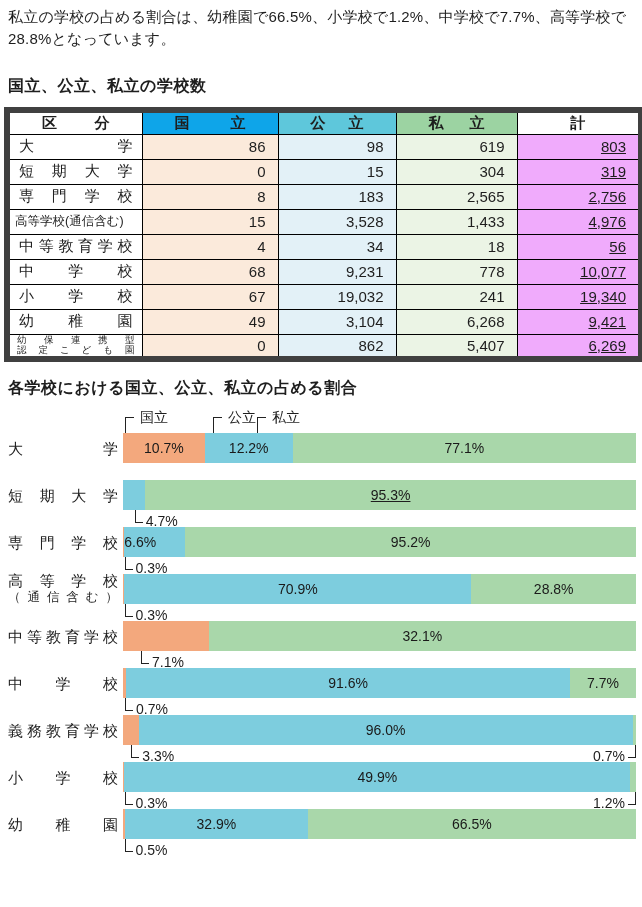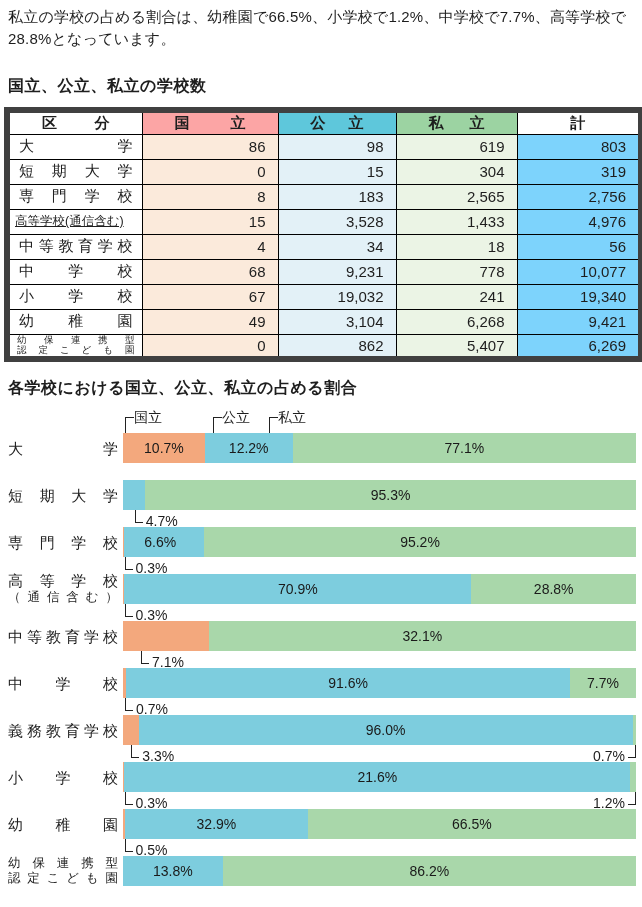--- a/index.html
+++ b/index.html
@@ -14,58 +14,58 @@
   
   table.school-table {
     margin:10px 4px 0 4px; width:634px; table-layout:fixed;
     border-collapse:collapse; border:6px solid #404040;
   }
   .school-table th, .school-table td { border:1px solid #000; overflow:hidden; }
   .school-table thead tr { height:24px; }
   .school-table tbody tr { height:25px; }
   th { font-size:15px; font-weight:bold; text-align:justify; text-align-last:justify; padding:0 32px; }
   th.h-tot { text-align:center; text-align-last:center; padding:0; }
-  .h-nat { background:#fca5a5; }
+  .h-nat { background:#0ea5e9; }
   .h-pub { background:#5EC7DB; }
   .h-pri { background:#9CD3A2; }
   td.c-cat { font-size:15px; padding:0 9px; text-align:justify; text-align-last:justify; }
-  td.c-cat.mid { font-size:12.5px; text-align:right; text-align-last:left; padding:0 5px;text-decoration:underline; }
+  td.c-cat.mid { font-size:12.5px; text-align:right; text-align-last:left; padding:0 5px; }
   td.c-cat.small2 { padding:0 7px; }
   td.c-cat.small2 div { font-size:9.5px; line-height:10px; text-align:justify; text-align-last:justify; }
   td.num { text-align:right; padding-right:12px; font-size:15px; }
   td.c-nat { background:#FBEADB; }
   td.c-pub { background:#E3F1F7; }
   td.c-pri { background:#EBF4E5; }
-  td.c-tot { background:#7dd3fc; }
+  td.c-tot { background:#f0abfc;text-decoration:underline; }
 
   
   .chart { margin:34px 6px 0 8px; }
   .chart-row { display:flex; height:30px; margin-bottom:17px; position:relative; }
   .row-label { flex:0 0 115px; width:115px; align-self:center; box-sizing:border-box; padding-right:5px; }
   .row-label div { font-size:15px; line-height:17px; text-align:justify; text-align-last:justify; }
   .row-label div.sub { font-size:12.5px; }
   .row-label.small div { font-size:12.5px; line-height:15px; }
   .bar-wrap { flex:1; display:flex; position:relative; }
   .seg { display:flex; align-items:center; justify-content:center; min-width:0; }
   .seg span { font-size:14px; white-space:nowrap; color:#1a1a1a; }
   .seg.in-left { justify-content:flex-start; }
-  .seg.in-left span { padding-left:20px; }
+  .seg.in-left span { padding-left:0; }
   .seg-national { background:#F3A87D; }
   .seg-public   { background:#7DCDDE; }
   .seg-private  { background:#A9D7AA; }
 
   .callout { position:absolute; top:100%; display:flex; align-items:flex-start; white-space:nowrap; }
   .callout .hook { width:7px; height:12px; border-left:1.5px solid #222; border-bottom:1.5px solid #222; margin-right:3px; }
   .callout .txt { font-size:14px; line-height:14px; margin-top:4px; }
   .callout.right { right:0; }
   .callout.right .hook { border-left:none; border-right:1.5px solid #222; margin-right:0; margin-left:3px; }
 
   .legend-item { position:absolute; bottom:100%; display:flex; align-items:flex-start; white-space:nowrap; }
   .legend-item .hook { width:8px; height:15px; border-left:1.5px solid #222; border-top:1.5px solid #222; }
-  .legend-item .txt { font-size:14px; line-height:14px; margin-top:-7px; margin-left:0; }
+  .legend-item .txt { font-size:14px; line-height:14px; margin-top:-7px; margin-left:6px; }
 </style>
 </head>
 <body>
 
 <div class="page">
   <p class="intro">私立の学校の占める割合は、幼稚園で66.5%、小学校で1.2%、中学校で7.7%、高等学校で28.8%となっています。</p>
 
   <h2 class="sec-heading">国立、公立、私立の学校数</h2>
 
   <table class="school-table">
@@ -189,37 +189,37 @@
             <span>77.1%</span>
           </div>
           <div class="legend-item" style="left: 2px;">
             <span class="hook"></span>
             <span class="txt">国立</span>
           </div>
           <div class="legend-item" style="left: 90px;">
             <span class="hook"></span>
             <span class="txt">公立</span>
           </div>
-          <div class="legend-item" style="left: 146px;">
+          <div class="legend-item" style="left: 134px;">
             <span class="hook"></span>
             <span class="txt">私立</span>
           </div>
         </div>
       </div>
       <div class="chart-row">
         <div class="row-label">
           <div>短 期 大 学</div>
         </div>
         <div class="bar-wrap">
           <div class="seg seg-public" style="flex-grow: 4.7;"></div>
           <div class="callout" style="left: 2.3%;">
             <span class="hook"></span>
             <span class="txt">4.7%</span>
           </div>
-          <div class="seg seg-private" style="flex-grow: 95.3;">
+          <div class="seg seg-private" style="flex-grow: 95.3; text-decoration: underline;">
             <span>95.3%</span>
           </div>
         </div>
       </div>
       <div class="chart-row">
         <div class="row-label">
           <div>専 門 学 校</div>
         </div>
         <div class="bar-wrap">
           <div class="seg seg-national" style="flex-grow: 0.3;"></div>
@@ -311,21 +311,21 @@
         <div class="row-label">
           <div>小 学 校</div>
         </div>
         <div class="bar-wrap">
           <div class="seg seg-national" style="flex-grow: 0.3;"></div>
           <div class="callout" style="left: 0.3%;">
             <span class="hook"></span>
             <span class="txt">0.3%</span>
           </div>
           <div class="seg seg-public" style="flex-grow: 98.4;">
-            <span>21.6%</span>
+            <span>49.9%</span>
           </div>
           <div class="seg seg-private" style="flex-grow: 1.2;"></div>
           <div class="callout right">
             <span class="txt">1.2%</span>
             <span class="hook"></span>
           </div>
         </div>
       </div>
       <div class="chart-row">
         <div class="row-label">
@@ -338,28 +338,14 @@
             <span class="txt">0.5%</span>
           </div>
           <div class="seg seg-public" style="flex-grow: 32.9;">
             <span>32.9%</span>
           </div>
           <div class="seg seg-private" style="flex-grow: 66.5;">
             <span>66.5%</span>
           </div>
         </div>
       </div>
-      <div class="chart-row">
-        <div class="row-label small">
-          <div>幼保連携型</div>
-          <div class="sub">認定こども園</div>
-        </div>
-        <div class="bar-wrap">
-          <div class="seg seg-public" style="flex-grow: 13.8;">
-            <span>13.8%</span>
-          </div>
-          <div class="seg seg-private" style="flex-grow: 86.2;">
-            <span>86.2%</span>
-          </div>
-        </div>
-      </div>
     </div>
 </div>
 
 </body></html>

